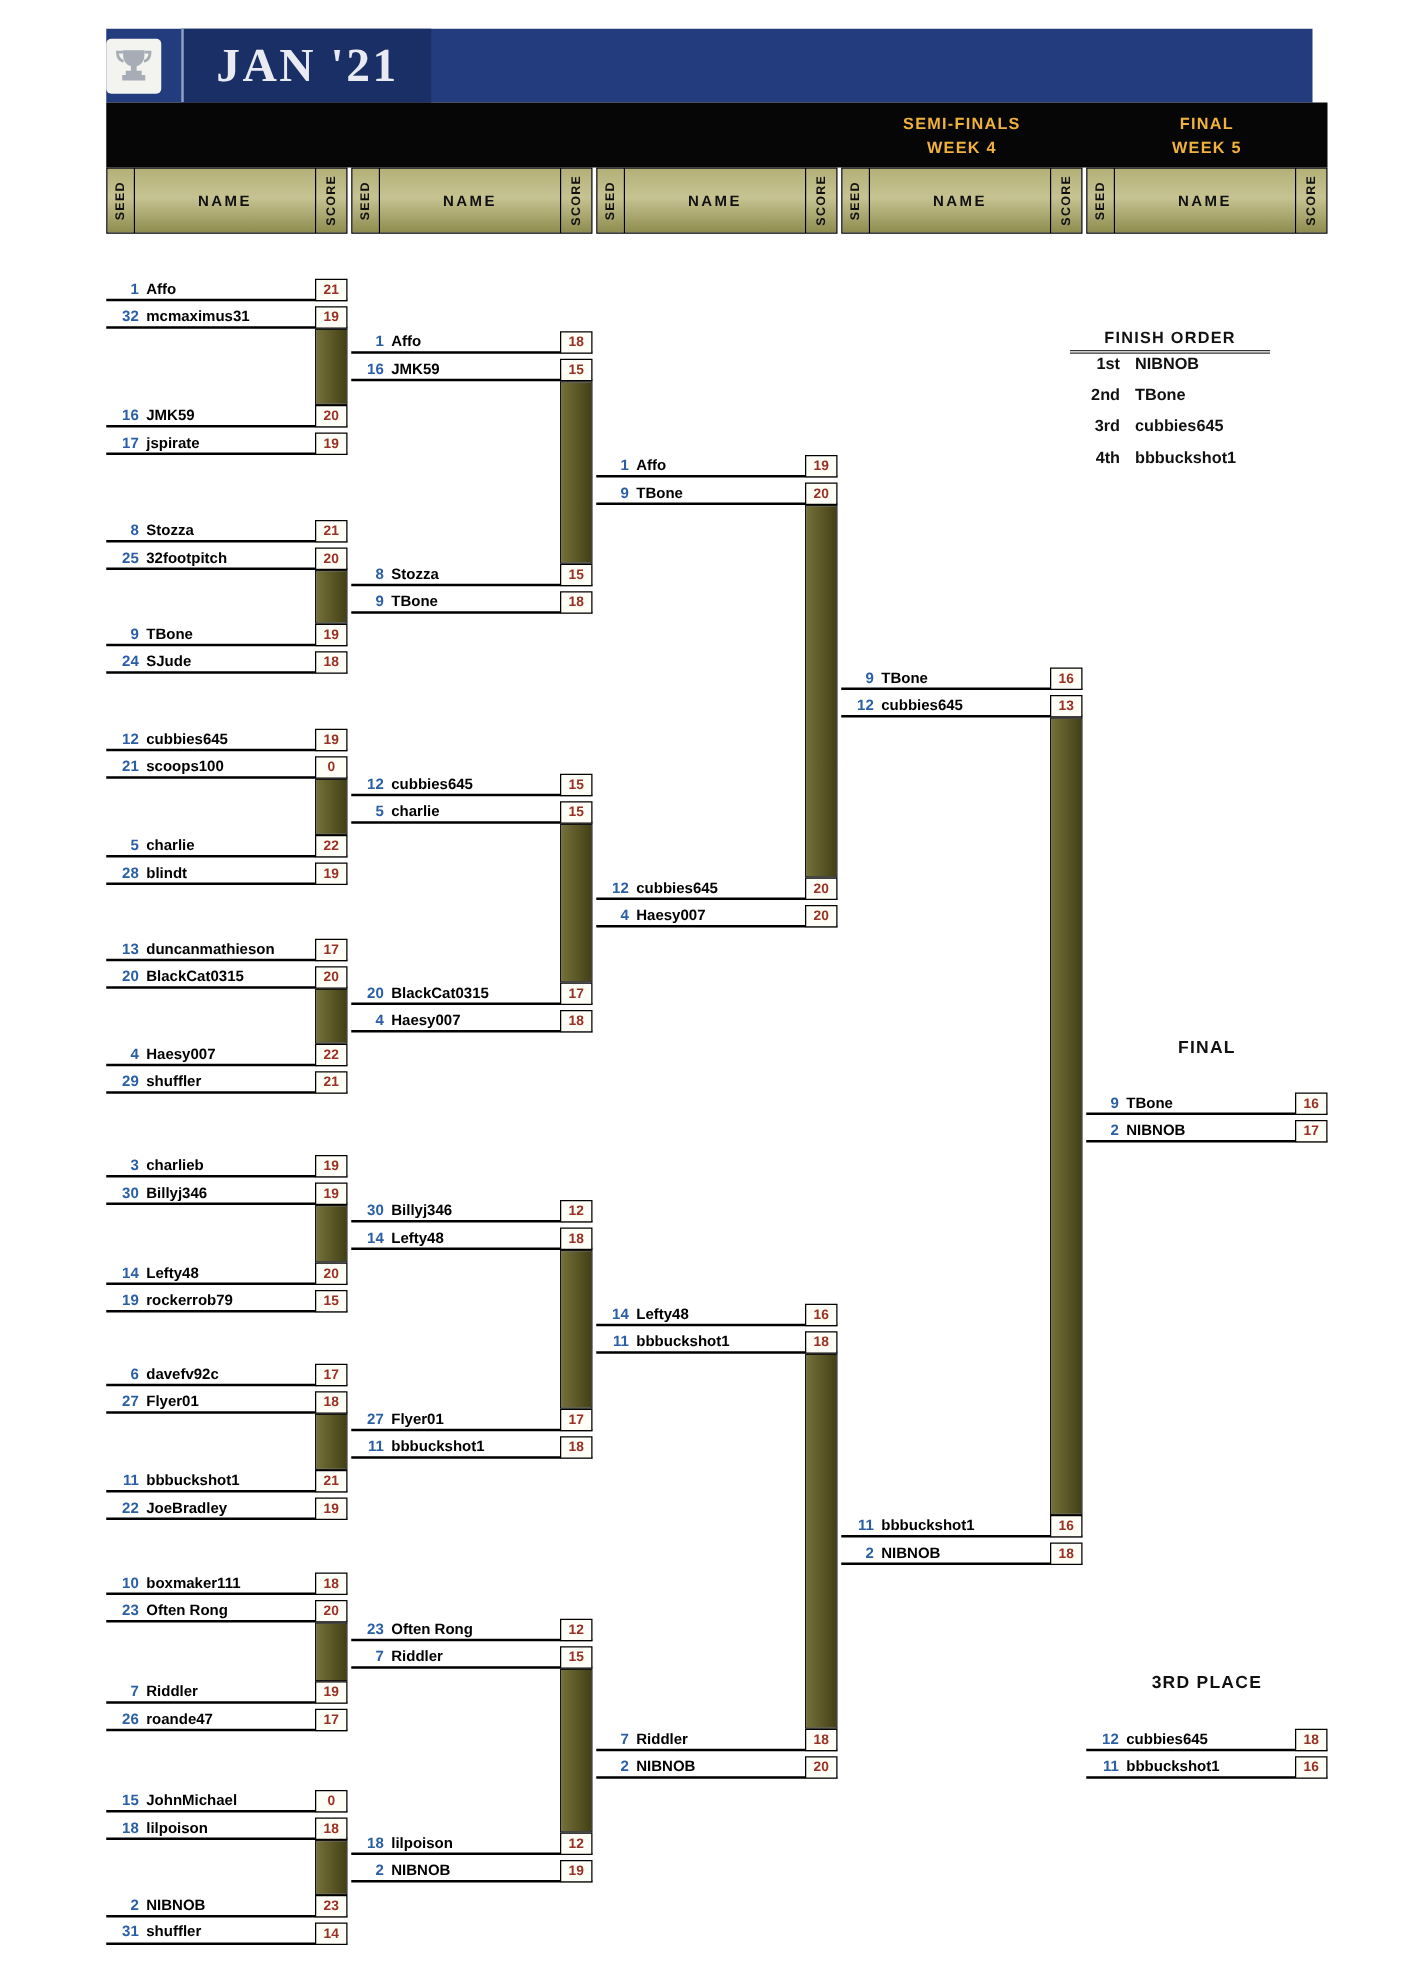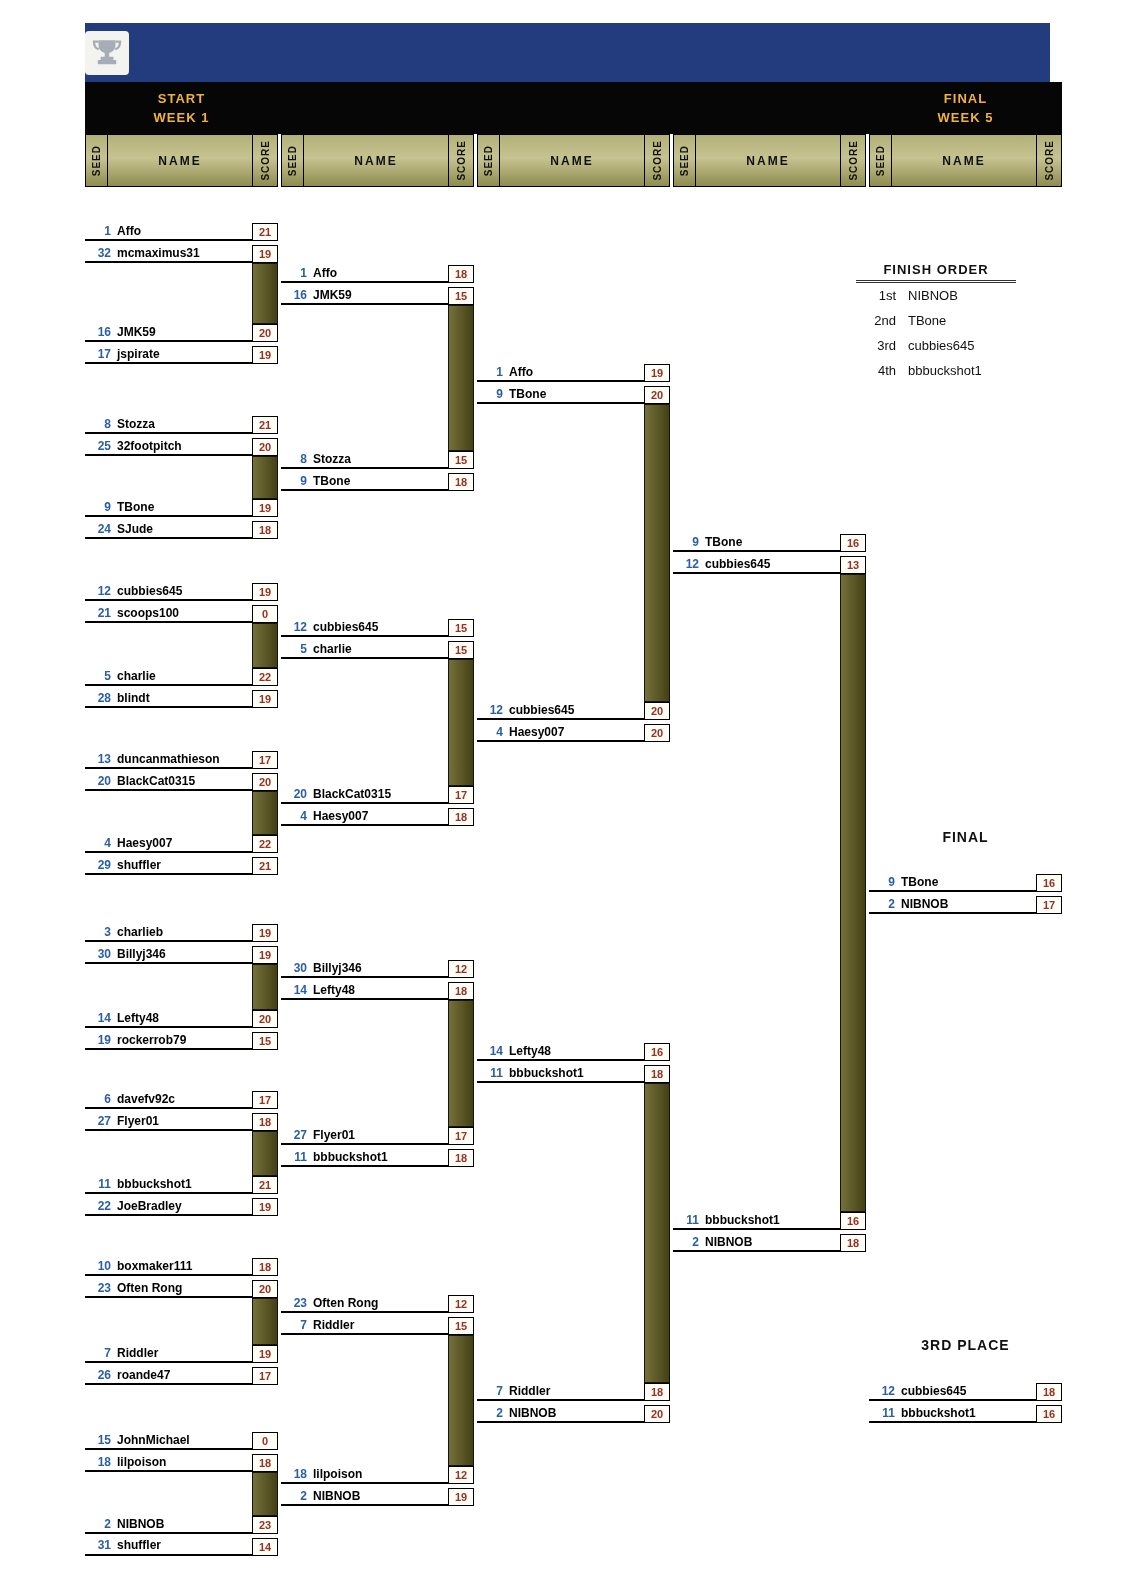--- a/index.html
+++ b/index.html
@@ -42,43 +42,46 @@
   .sbox{position:absolute;width:26px;height:18px;box-sizing:border-box;border:1px solid #000;
         background:#fffef6;color:#983023;font-size:11px;font-weight:bold;
         display:flex;align-items:center;justify-content:center;}
   .cbar{position:absolute;width:26px;box-sizing:border-box;border:1px solid #141414;
         background:linear-gradient(90deg,#75713a,#5a5626 55%,#434015);}
 
   
   .finish{position:absolute;left:856px;top:262px;width:160px;}
   .finish-title{text-align:center;font-size:13px;font-weight:bold;letter-spacing:1px;
         color:#111;border-bottom:3px double #333;padding-bottom:3px;}
-  .finish-row{display:flex;height:25px;align-items:center;font-size:13px;font-weight:normal;color:#111;}
+  .finish-row{display:flex;height:25px;align-items:flex-start;font-size:13px;font-weight:bold;color:#111;}
   .finish-place{width:40px;text-align:right;margin-right:12px;flex:none;}
   .seclabel{position:absolute;width:193px;text-align:center;font-size:14px;
         font-weight:bold;letter-spacing:1px;color:#111;}
 </style>
 </head>
 <body>
 
 <div class="page">
 
   <header class="banner">
     <div class="trophy">
       <svg width="34" height="34" viewBox="0 0 24 24" aria-hidden="true">
         <path d="M6 3h12v3.2A6 6 0 0 1 13.6 12v2.6h2.9V17h2v3H5.5v-3h2v-2.4h2.9V12A6 6 0 0 1 6 6.2V3z" fill="#a7adb6"></path>
         <path d="M6 4H2.8c0 3 1.4 4.8 3.4 5.3M18 4h3.2c0 3-1.4 4.8-3.4 5.3" stroke="#a7adb6" stroke-width="1.6" fill="none"></path>
       </svg>
     </div>
+    <div class="banner-right">
+      <span>JAN '21</span>
+    </div>
   </header>
 
   <div class="weekbar">
-    <div class="roundlbl" style="left:0px">
-      <div>START</div>
-      <div>WEEK 1</div>
+    <div class="roundlbl" style="left:588px">
+      <div>SEMI-FINALS</div>
+      <div>WEEK 4</div>
     </div>
     <div class="roundlbl" style="left:784px">
       <div>FINAL</div>
       <div>WEEK 5</div>
     </div>
   </div>
 
   <div class="hdr" style="left:85px">
     <div class="hcell hseed">
         <span class="vtext">SEED</span>

